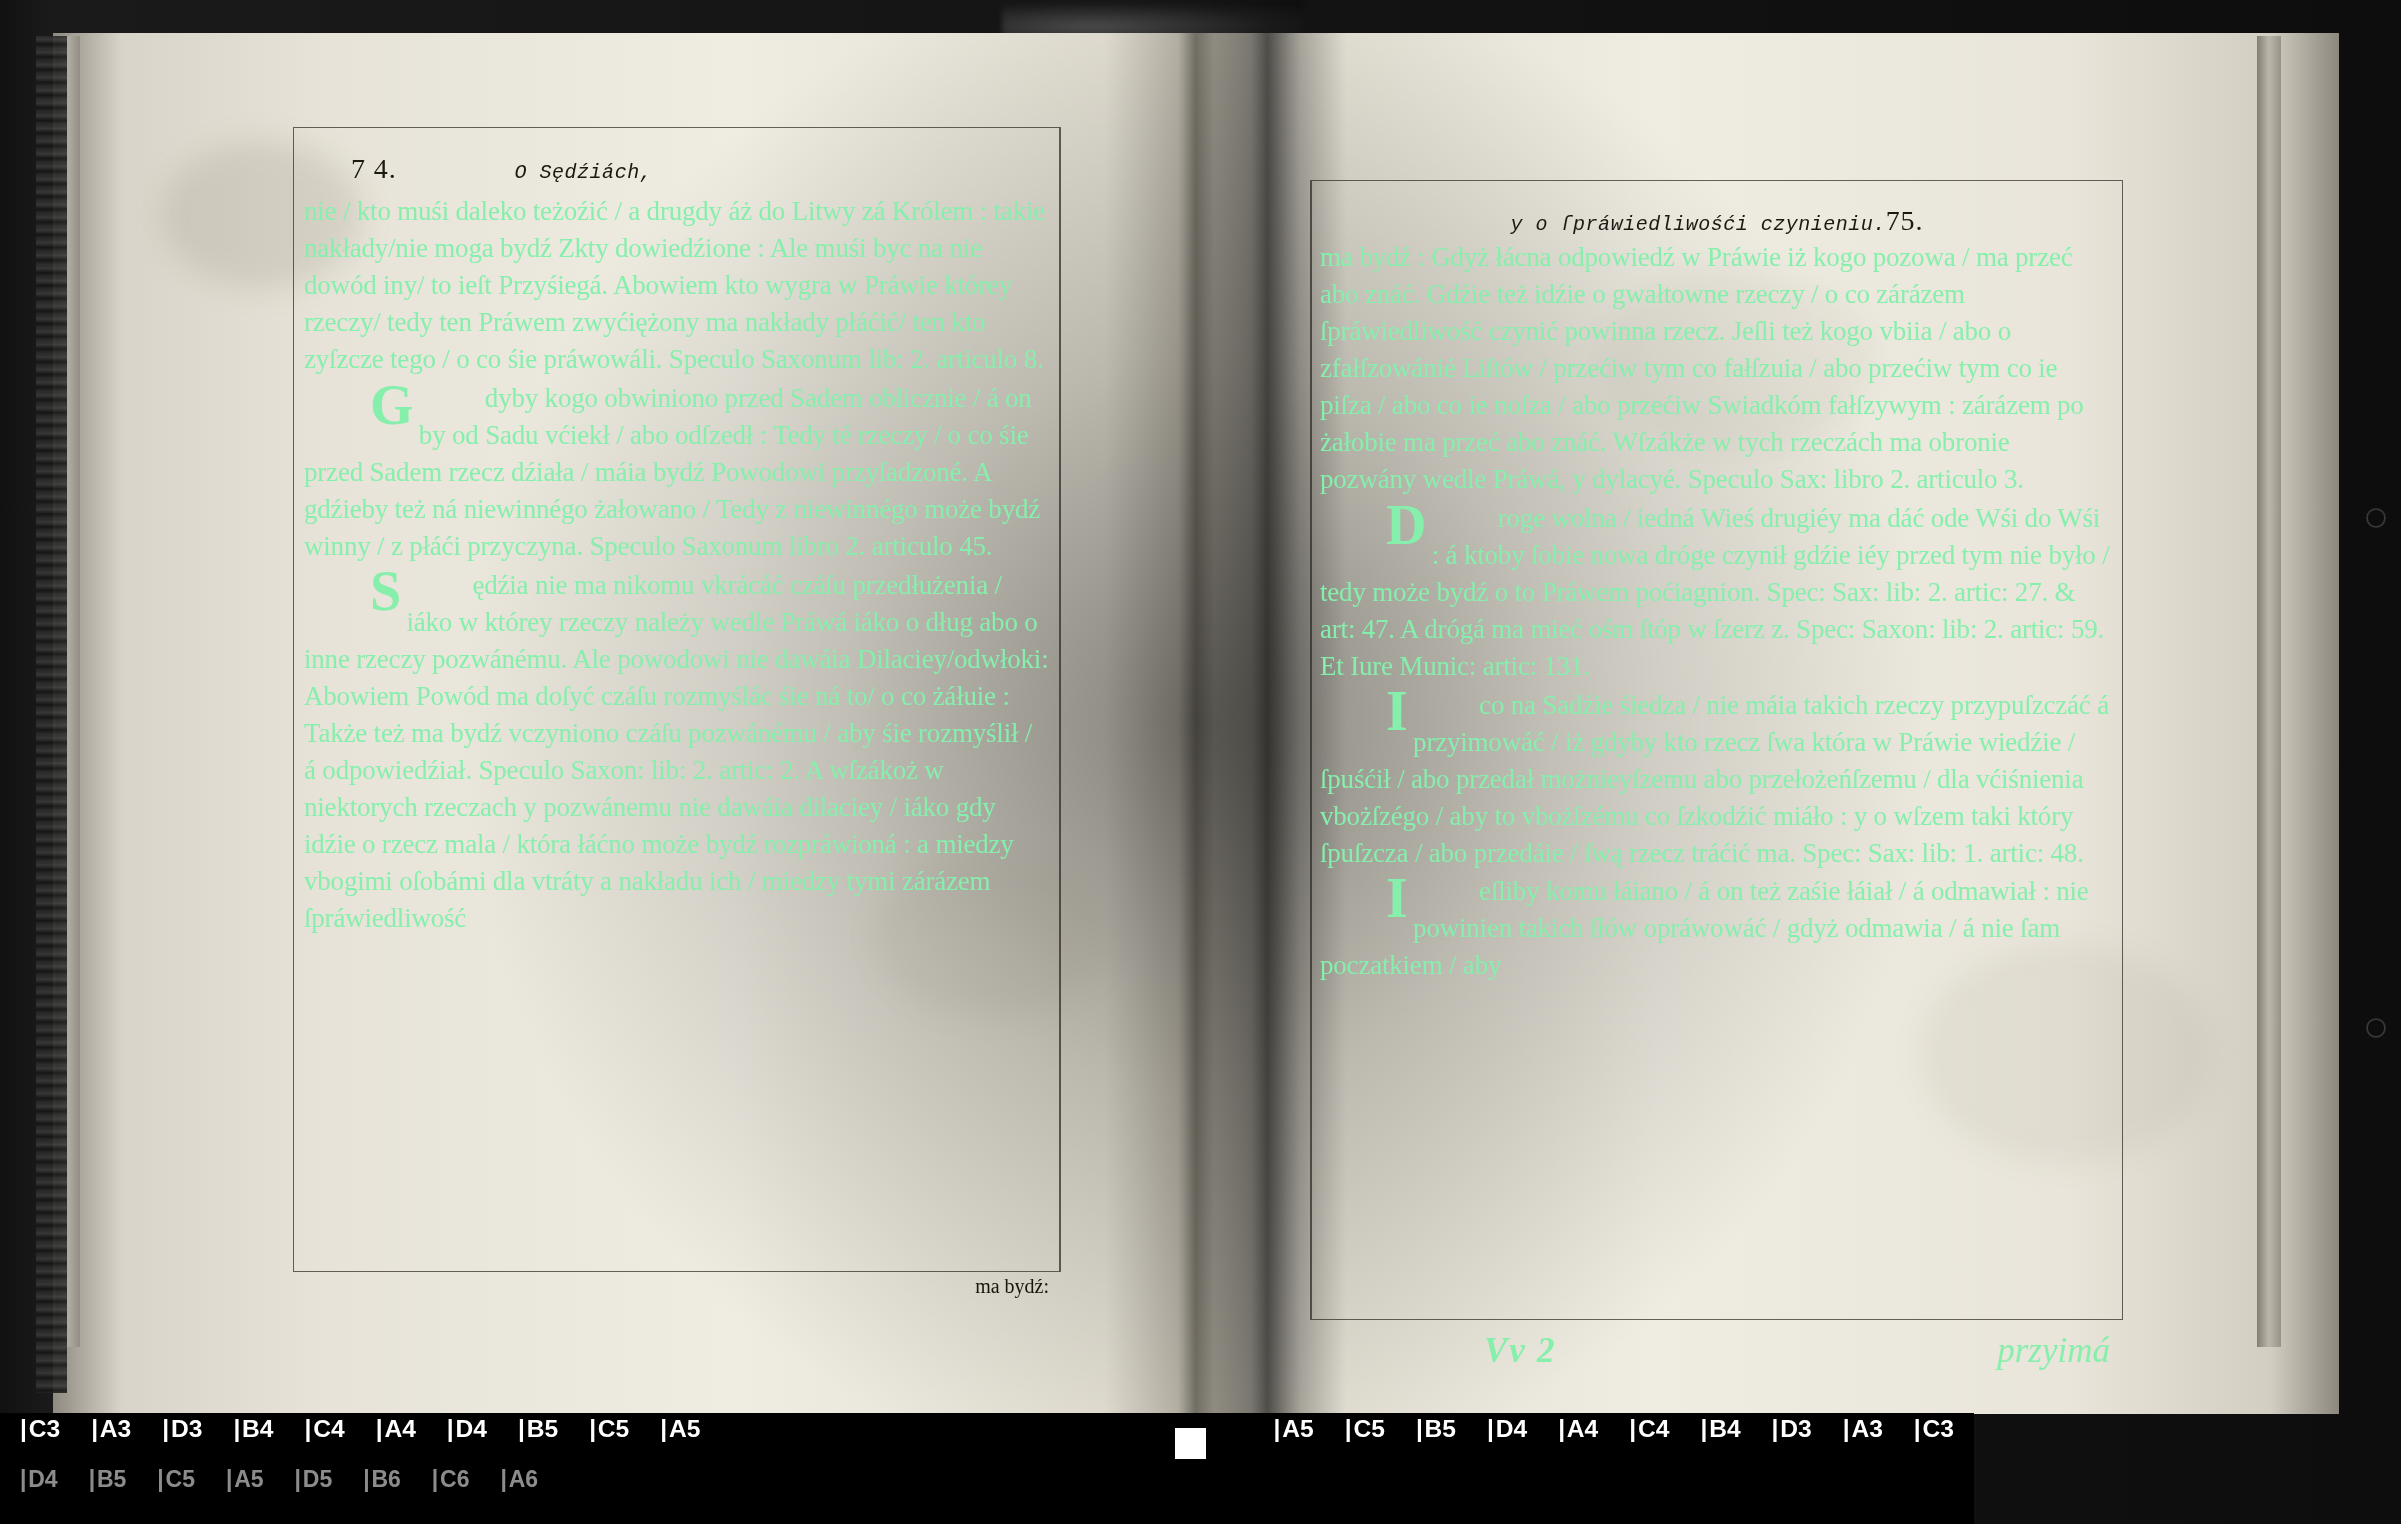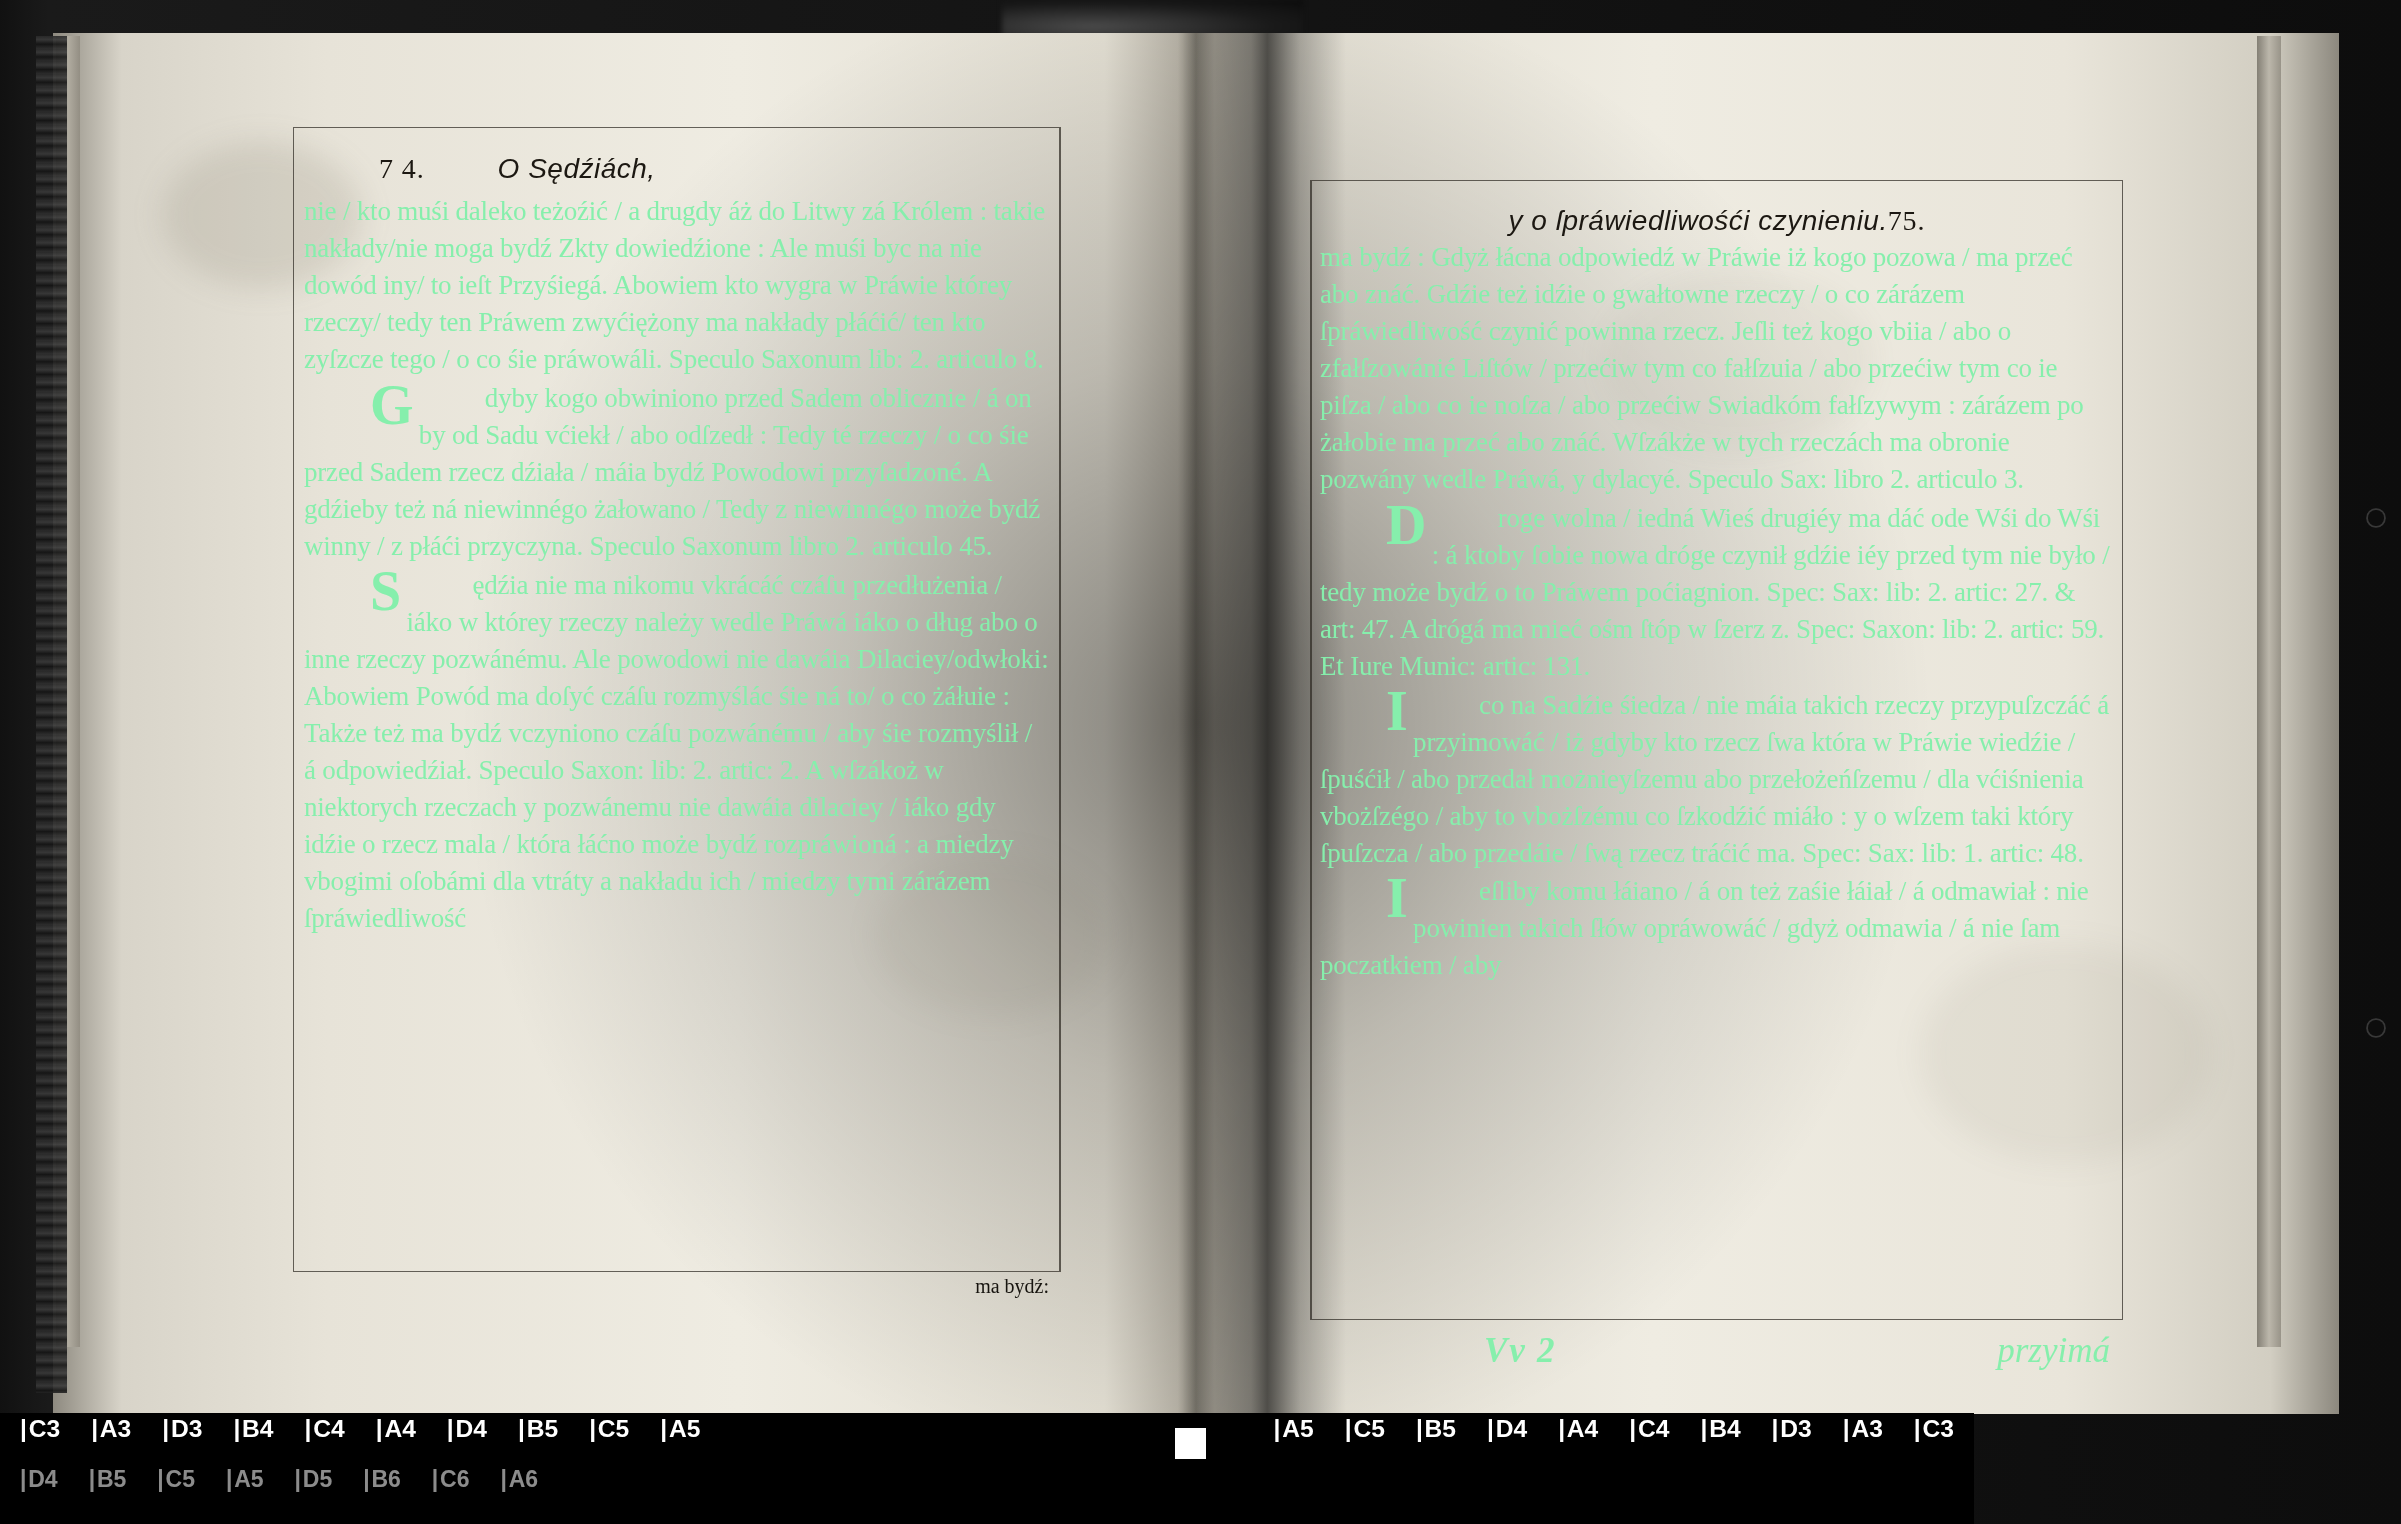--- a/index.html
+++ b/index.html
@@ -85,27 +85,27 @@
     align-items: baseline;
     color: #1c1812;
     white-space: nowrap;
   }
   .folio {
     font-family: "Liberation Serif", serif;
     font-size: 28px;
     letter-spacing: 0.9px;
   }
   .runhead {
-    font-family: Liberation Sans, sans-serif;
+    font-family: Liberation Mono, monospace;
     font-style: italic;
-    font-size: 28px;
+    font-size: 20px;
     letter-spacing: 0.5px;
   }
 
-  .hdr-left  { left: 351px; top: 153px; width: 474px; justify-content: flex-start; gap: 73px; margin-left: 28px; }
+  .hdr-left  { left: 351px; top: 153px; width: 474px; justify-content: flex-start; gap: 118px; }
   .hdr-right { left: 1339px; top: 205px; width: 756px; justify-content: center; }
 
   
   .col {
     position: absolute;
     color: #86efac;
     font-family: "Liberation Serif", serif;
     font-size: 27px;
     line-height: 37px;
     letter-spacing: -0.2px;

